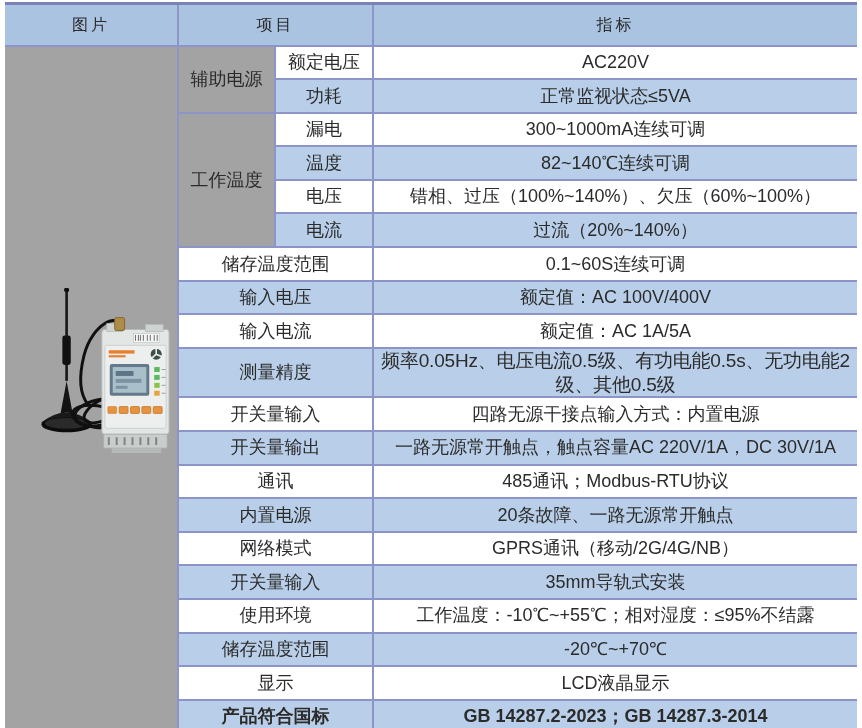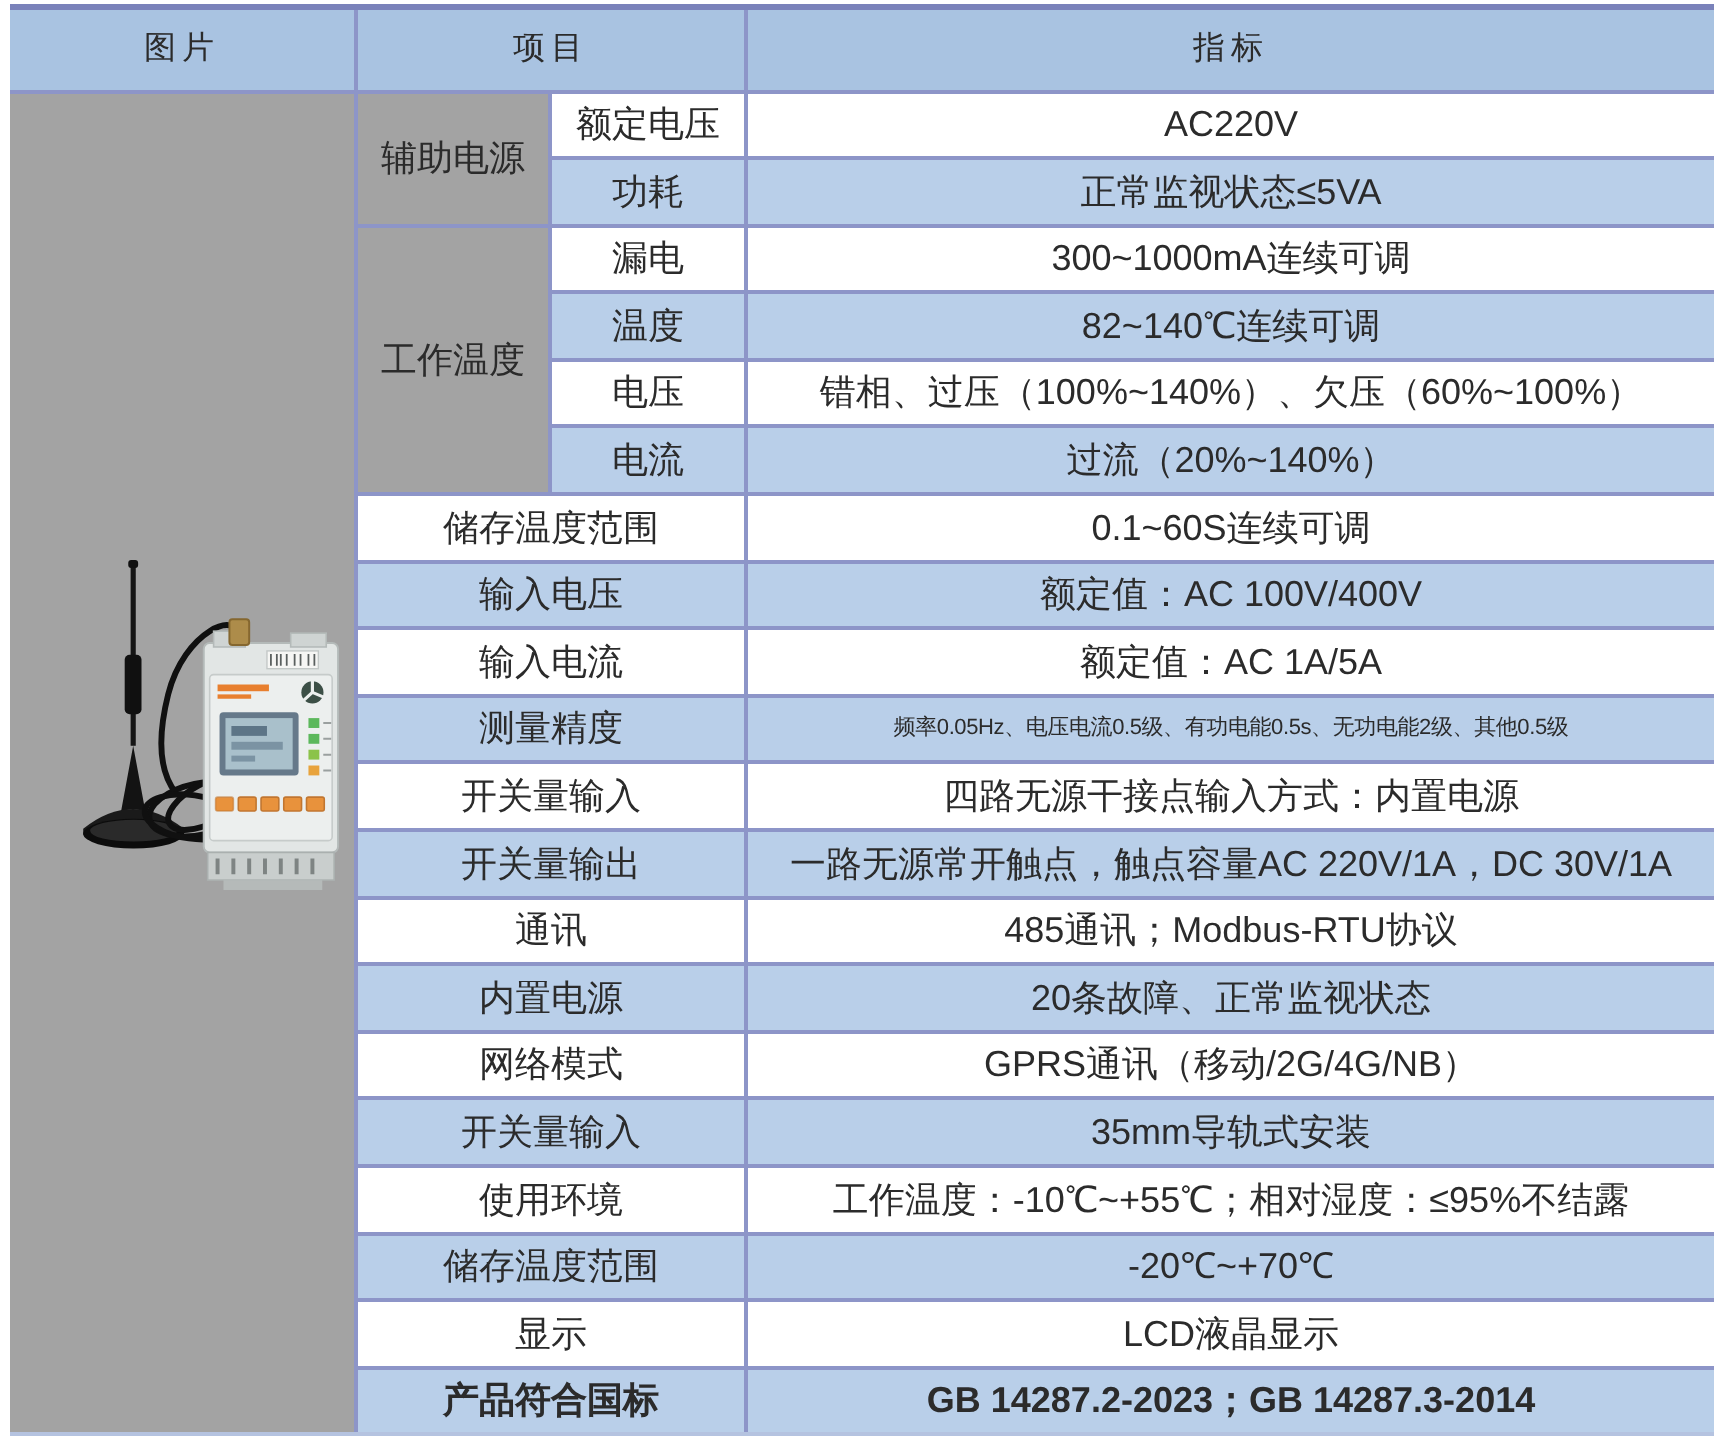--- a/index.html
+++ b/index.html
@@ -50,21 +50,21 @@
     border-top: 3px solid var(--border-top);
   }
   
   .spec th:first-child, .spec td.img-cell { border-left: 0; }
   .spec th:last-child,  .spec td.val      { border-right: 0; }
   .spec tbody tr:last-child td { border-bottom: 2px solid var(--border-bottom-light); font-weight: bold; }
   .spec td.img-cell { border-bottom: 2px solid var(--border-bottom-light); }
   
   .spec tr.alt td { background: var(--row-alt-bg); }
   .spec td.group, .spec td.img-cell { background: #a3a3a3; }
-  .spec td.small { font-size: 11px; letter-spacing: -0.2px; }
+  .spec td.small { font-size: 19px; letter-spacing: -0.2px; }
   .img-cell-inner {
     height: 100%;
     display: flex;
     align-items: center;
     justify-content: center;
     transform: translateY(-18px);
   }
 </style>
 </head>
 <body>
@@ -204,21 +204,21 @@
       <tr class="alt">
         <td class="item" colspan="2">开关量输出</td>
         <td class="val">一路无源常开触点，触点容量AC 220V/1A，DC 30V/1A</td>
       </tr>
       <tr>
         <td class="item" colspan="2">通讯</td>
         <td class="val">485通讯；Modbus-RTU协议</td>
       </tr>
       <tr class="alt">
         <td class="item" colspan="2">内置电源</td>
-        <td class="val">20条故障、正常监视状态</td>
+        <td class="val">20条故障、一路无源常开触点</td>
       </tr>
       <tr>
         <td class="item" colspan="2">网络模式</td>
         <td class="val">GPRS通讯（移动/2G/4G/NB）</td>
       </tr>
       <tr class="alt">
         <td class="item" colspan="2">开关量输入</td>
         <td class="val">35mm导轨式安装</td>
       </tr>
       <tr>

